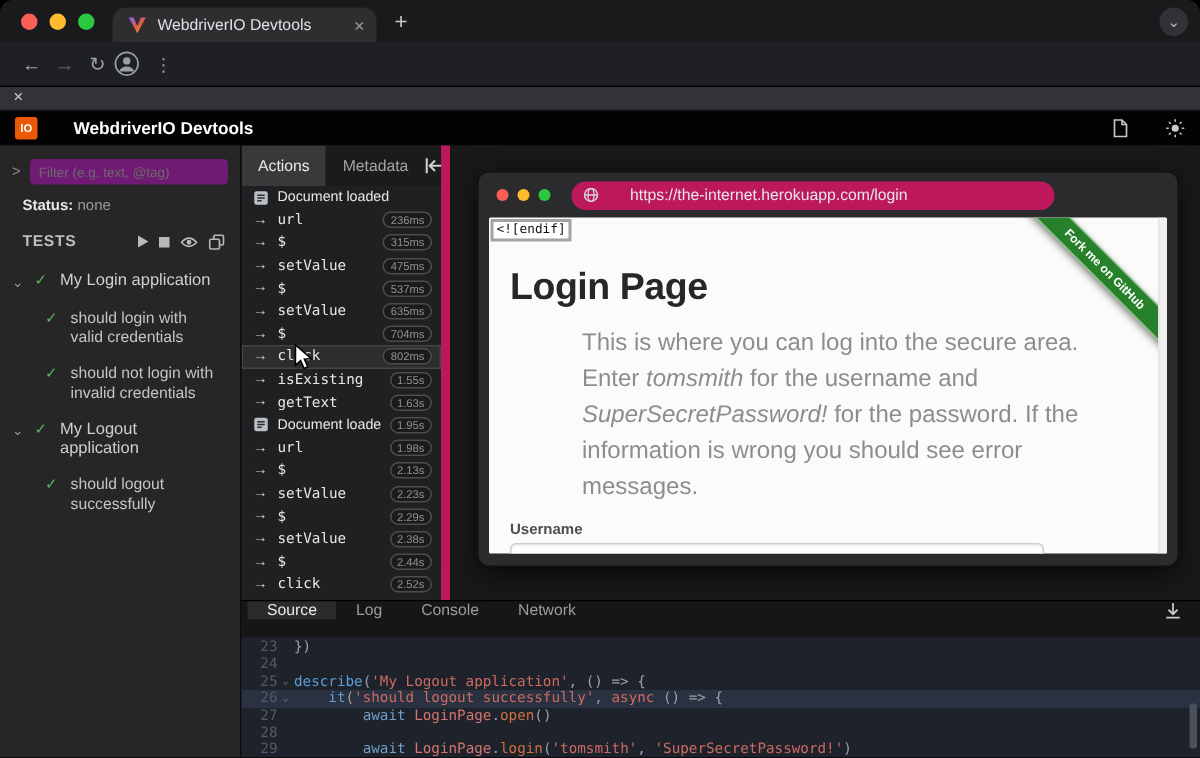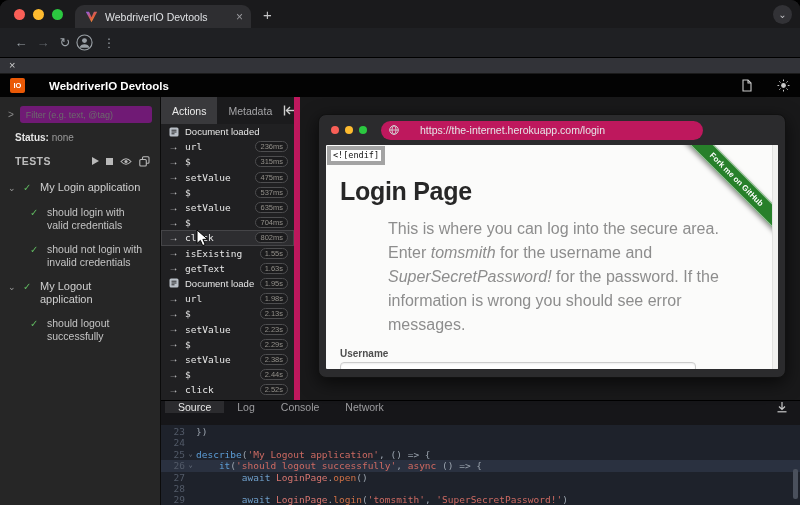--- a/index.html
+++ b/index.html
@@ -81,21 +81,21 @@
   .a-time { font-size:7.5px; color:#93908a; border:1px solid #4d4d4f; border-radius:7px; padding:0 4px; line-height:9px; background:#1b1b1d; flex:0 0 auto; }
 
   
   .preview { flex:1; background:#19191a; position:relative; min-width:0; }
   .bwindow { position:absolute; left:18px; top:17px; right:14px; bottom:22px; background:#2b2b2d; border:1px solid #111; border-radius:8px; box-shadow:0 5px 18px rgba(0,0,0,.65); display:flex; flex-direction:column; }
   .bw-titlebar { height:30px; display:flex; align-items:center; padding:0 12px; gap:6px; flex:0 0 auto; }
   .bw-dot { width:8px; height:8px; border-radius:50%; }
   .bw-pill { margin-left:8px; width:322px; height:19px; background:#be185d; border-radius:10px; display:flex; align-items:center; padding:0 8px; gap:21px; }
   .bw-url { font-size:10.5px; color:#e6e6e8; white-space:nowrap; overflow:hidden; }
   .bw-content { margin:0 7px 8px 7px; flex:1; background:#fbfbfa; position:relative; overflow:hidden; border-radius:1px; }
-  .endif-box { position:absolute; top:1px; left:1px; border:4px solid #a3a3a3; background:#fff; font-family:"DejaVu Sans Mono","Liberation Mono",monospace; font-size:8.5px; color:#111; padding:0 2px; line-height:11px; }
+  .endif-box { position:absolute; top:1px; left:1px; border:2px solid #a3a3a3; background:#fff; font-family:"DejaVu Sans Mono","Liberation Mono",monospace; font-size:8.5px; color:#111; padding:0 2px; line-height:11px; }
   .ribbon-wrap { position:absolute; top:0; right:0; width:112px; height:112px; overflow:hidden; pointer-events:none; }
   .ribbon { position:absolute; top:26px; right:-46px; width:175px; transform:rotate(45deg); background:#27802a; color:#fff; font-size:8px; font-weight:bold; text-align:center; padding:3px 0; border-top:1px solid rgba(255,255,255,.55); border-bottom:1px solid rgba(255,255,255,.55); box-shadow:0 2px 5px rgba(0,0,0,.45); pointer-events:auto; }
   .page-inner { padding:32px 0 0 14px; width:382px; }
   .lp-h1 { font-size:25px; font-weight:bold; color:#272727; letter-spacing:-.3px; }
   .lp-p { margin-top:11px; font-size:16px; color:#8d8d8d; line-height:1.5; width:366px;margin-left:48px; }
   .lp-label { display:block; margin-top:11px; font-size:10px; font-weight:bold; color:#4e4e4e; }
   .lp-input { display:block; margin-top:3px; width:356px; height:19px; background:#fff; border:1px solid #ccc; border-radius:4px; box-shadow:inset 0 1px 2px rgba(0,0,0,.08); }
   .bw-scrollstrip { position:absolute; top:0; right:0; width:6px; height:100%; background:#f1f1ef; border-left:1px solid #e2e2e0; }
 
   

